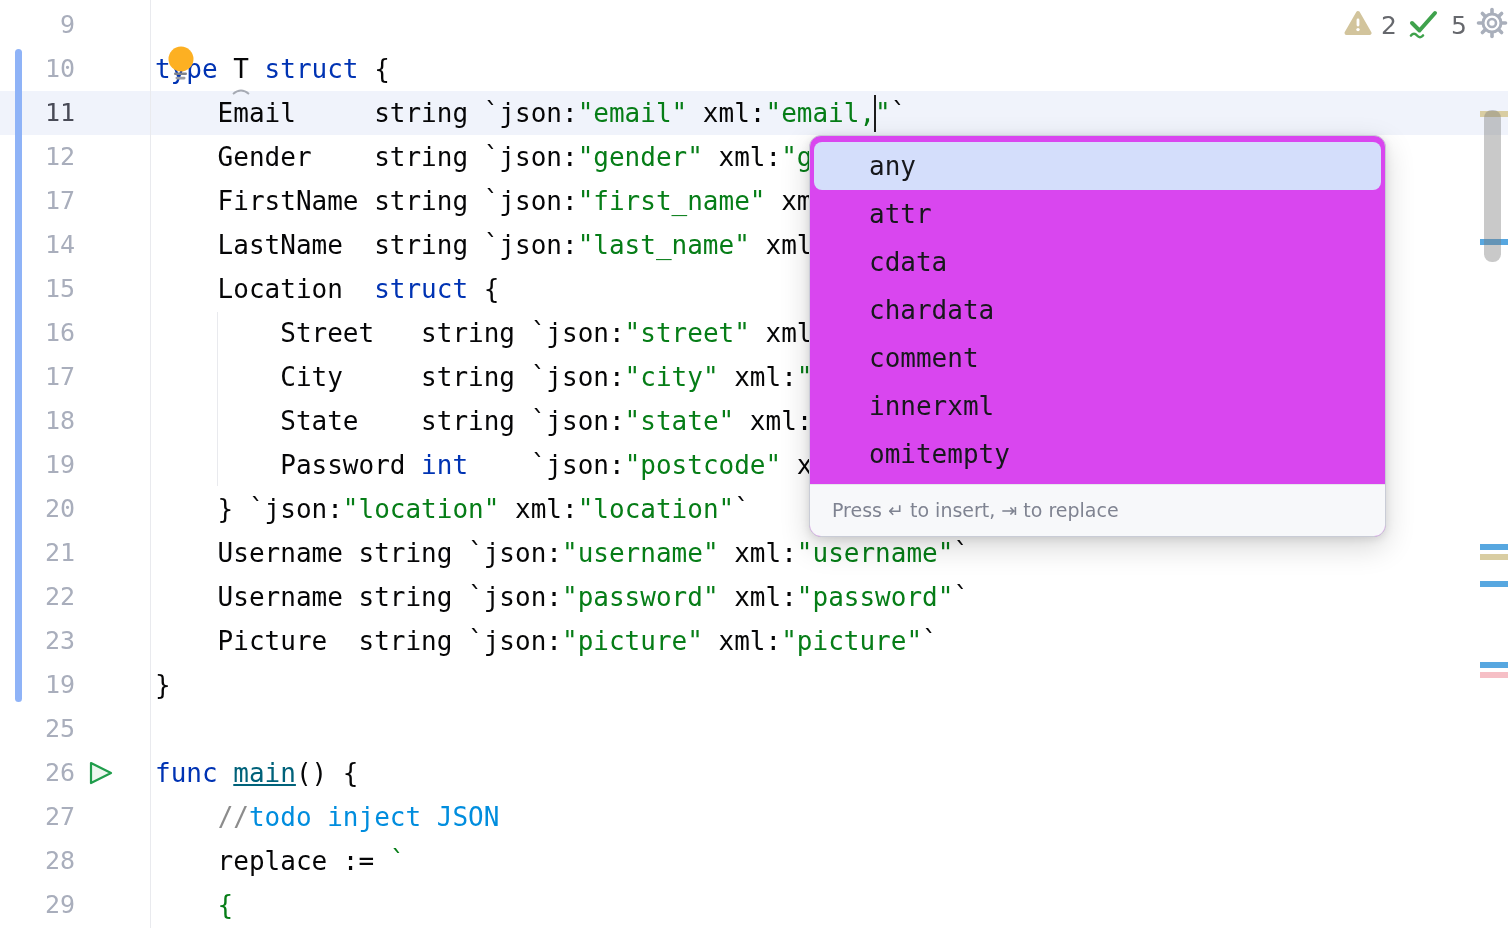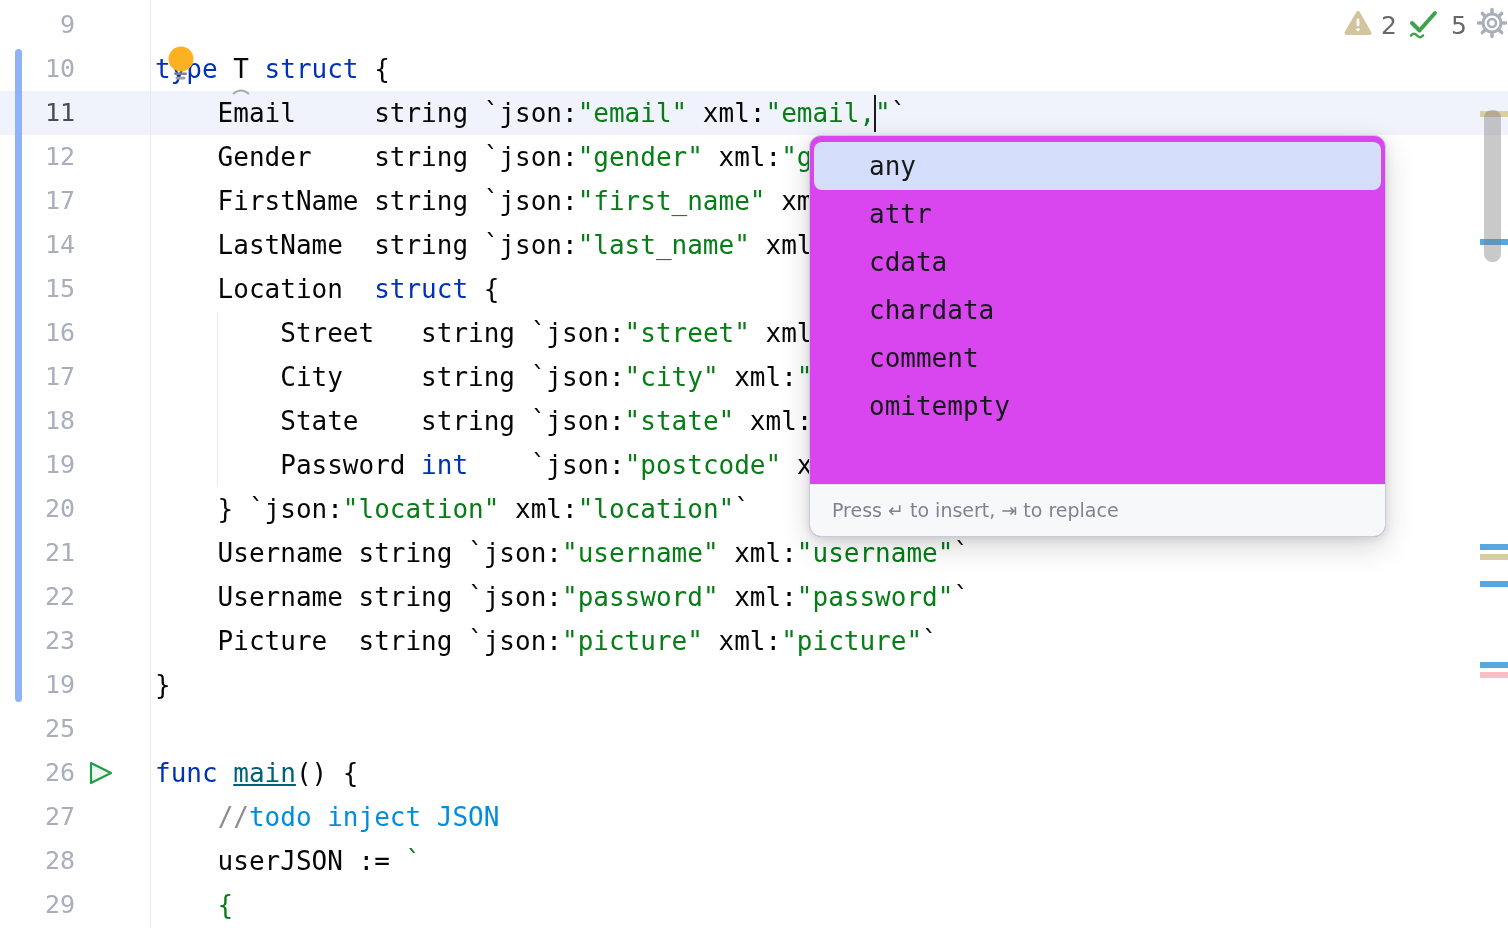--- a/index.html
+++ b/index.html
@@ -136,21 +136,21 @@
     <div class="row">
       <span class="ln">26</span>
       <pre class="code"><span class="tk-kw">func</span><span class="tk-pl"> </span><span class="tk-fn">main</span><span class="tk-pl">() {</span></pre>
     </div>
     <div class="row">
       <span class="ln">27</span>
       <pre class="code"><span class="tk-pl">    </span><span class="tk-cm">//</span><span class="tk-td">todo inject JSON</span></pre>
     </div>
     <div class="row">
       <span class="ln">28</span>
-      <pre class="code"><span class="tk-pl">    userJSON := </span><span class="tk-st">`</span></pre>
+      <pre class="code"><span class="tk-pl">    replace := </span><span class="tk-st">`</span></pre>
     </div>
     <div class="row">
       <span class="ln">29</span>
       <pre class="code"><span class="tk-st">    {</span></pre>
     </div>
   </div>
 
 <div id="gutter-separator"></div>
 <div id="indent-guide"></div>
 <div id="change-bar"></div>
@@ -223,16 +223,17 @@
   </div>
 <div id="scroll-thumb"></div>
 
 <div id="popup">
   <ul id="popup-list">
       <li class="popup-item selected">any</li>
       <li class="popup-item">attr</li>
       <li class="popup-item">cdata</li>
       <li class="popup-item">chardata</li>
       <li class="popup-item">comment</li>
+      <li class="popup-item">innerxml</li>
       <li class="popup-item">omitempty</li>
     </ul>
   <div id="popup-footer">Press ↵ to insert, ⇥ to replace</div>
 </div>
 
 </body></html>

